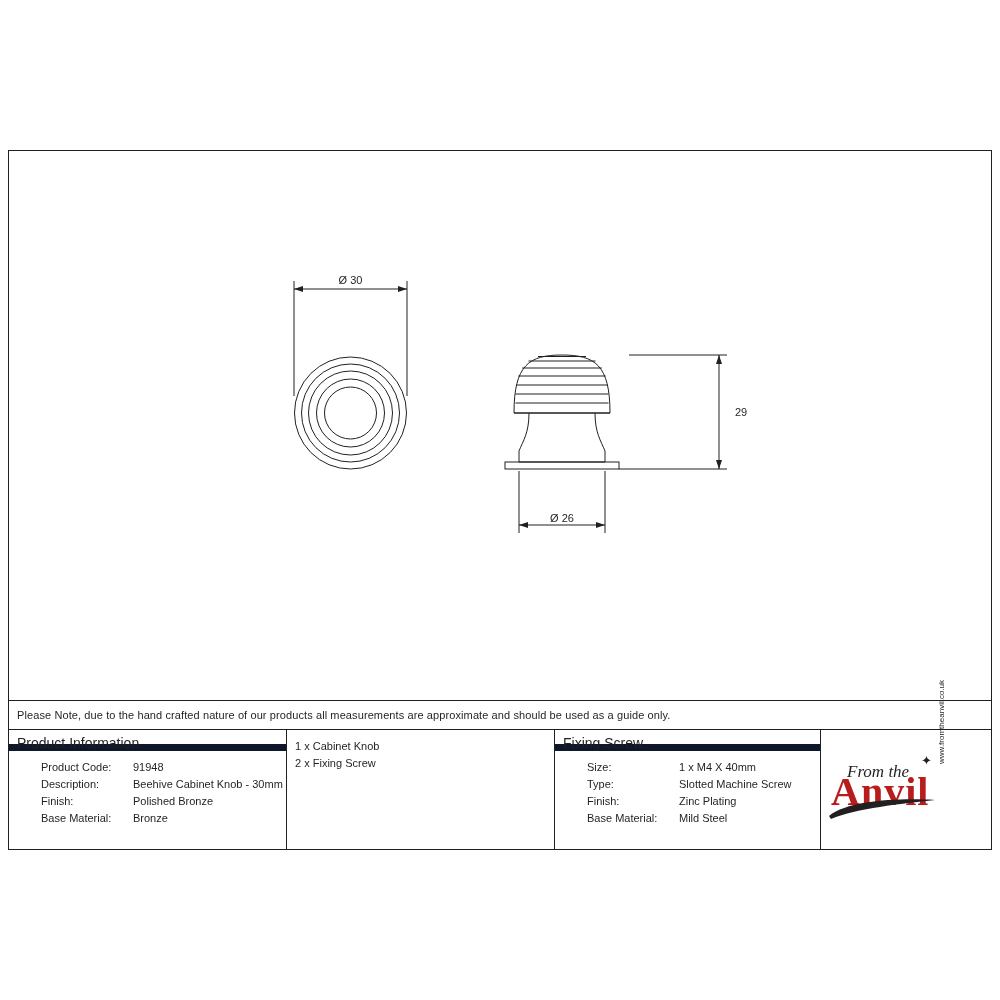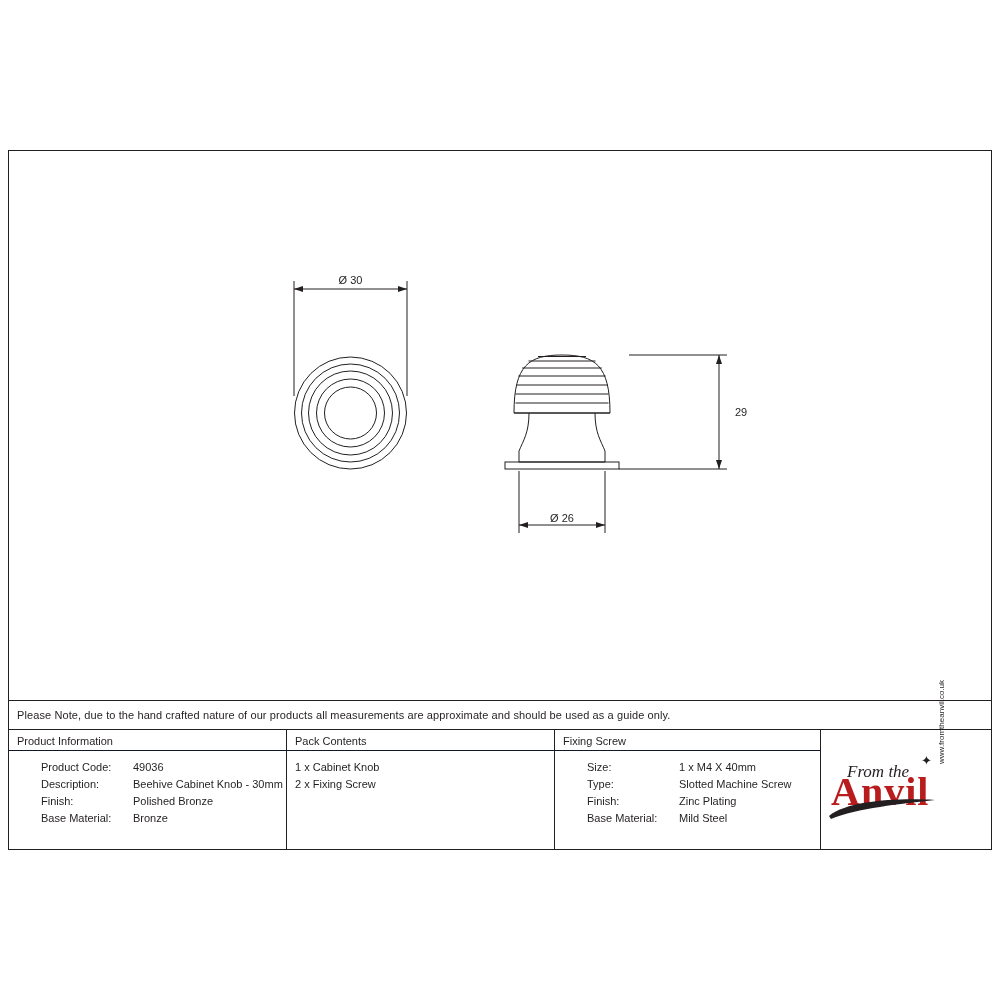--- a/index.html
+++ b/index.html
@@ -62,25 +62,25 @@
     box-sizing: border-box;
     position: relative;
     height: 119px;
   }
   .col-product { width: 278px; border-right: 1px solid #231f20; }
   .col-pack { width: 268px; border-right: 1px solid #231f20; }
   .col-screw { width: 266px; border-right: 1px solid #231f20; }
   .col-logo { width: 170px; }
 
   .col-header {
-    font-size: 11px;
+    font-size: 14px;
     padding: 5px 0 0 8px;
     height: 21px;
     box-sizing: border-box;
-    border-bottom: 1px solid #0f172a;
+    border-bottom: 7px solid #0f172a;
   }
   .col-body {
     padding: 8px 0 0 8px;
     font-size: 11px;
   }
   .kv {
     display: flex;
     line-height: 17px;
   }
   .kv .k { width: 92px; flex: none; padding-left: 24px; }
@@ -215,39 +215,38 @@
     <div class="note-text">Please Note, due to the hand crafted nature of our products all measurements are approximate and should be used as a guide only.</div>
   </div>
 
   <div class="info-row">
 
     <div class="col col-product">
       <div class="col-header">Product Information</div>
       <div class="col-body">
         <div class="kv">
           <span class="k">Product Code:</span>
-          <span class="v">49036</span>
+          <span class="v">91948</span>
         </div>
         <div class="kv">
           <span class="k">Description:</span>
           <span class="v">Beehive Cabinet Knob - 30mm</span>
         </div>
         <div class="kv">
           <span class="k">Finish:</span>
           <span class="v">Polished Bronze</span>
         </div>
         <div class="kv">
           <span class="k">Base Material:</span>
           <span class="v">Bronze</span>
         </div>
       </div>
     </div>
 
     <div class="col col-pack">
-      <div class="col-header">Pack Contents</div>
       <div class="col-body">
         <div class="plain-line">1 x Cabinet Knob</div>
         <div class="plain-line">2 x Fixing Screw</div>
       </div>
     </div>
 
     <div class="col col-screw">
       <div class="col-header">Fixing Screw</div>
       <div class="col-body">
         <div class="kv">

